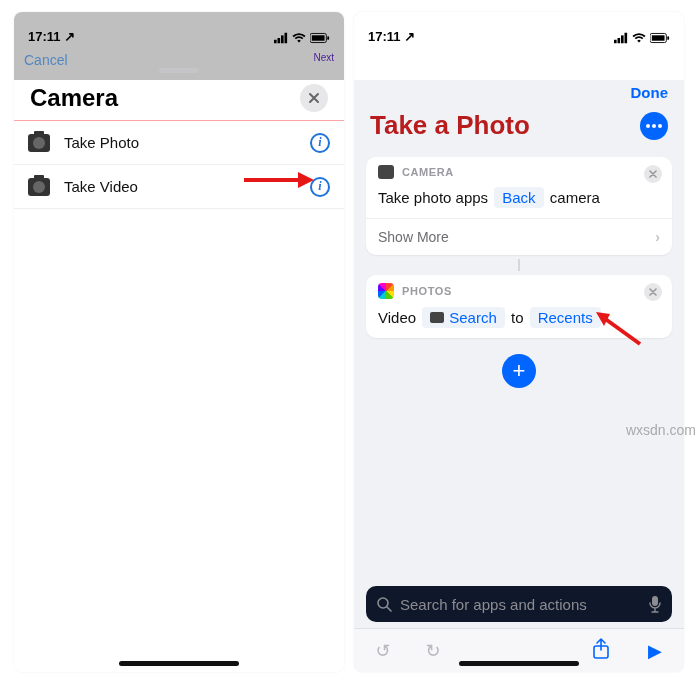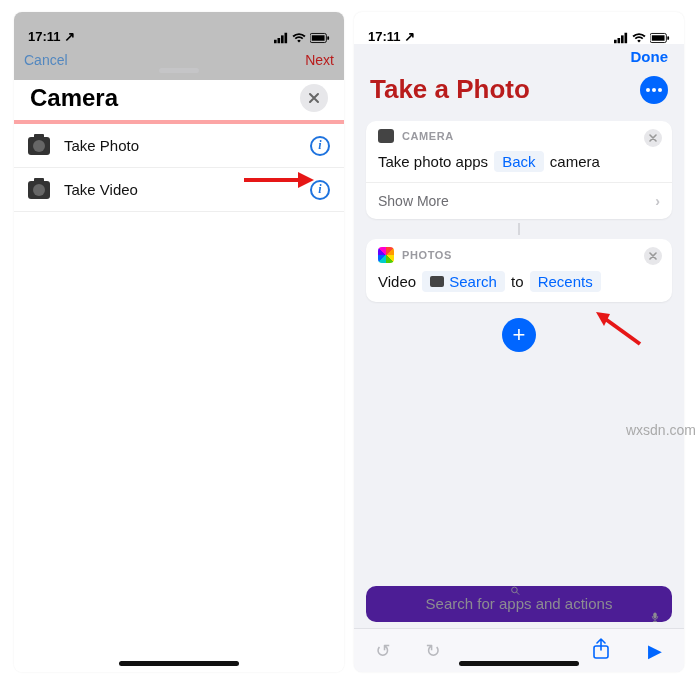--- a/index.html
+++ b/index.html
@@ -10,42 +10,42 @@
   .phone { width: 330px; height: 660px; border-radius: 8px; background: #fff; position: relative; overflow: hidden; box-shadow: 0 0 2px rgba(0,0,0,.08); display:flex; flex-direction:column; }
 
   
   .statusbar { height: 32px; display:flex; justify-content:space-between; align-items:flex-end; padding: 0 14px; font-size: 13px; font-weight: 600; }
   .status-right { display:flex; gap:4px; align-items:center; }
   .sicon { width:14px; height:12px; }
 
   
   .l-grey { background:#bfbfbf; height:36px; position:relative; }
   .l-cancel { position:absolute; left:10px; top:8px; color:#0a62c0; font-size:14px; opacity:.6; }
-  .l-next   { position:absolute; right:10px; top:8px; color:#b91c1c; font-size:14px; }
+  .l-next   { position:absolute; right:10px; top:8px; color:#4c1d95; font-size:10px; }
   .l-handle { position:absolute; left:50%; top:24px; transform:translateX(-50%); width:40px; height:5px; border-radius:3px; background:#c5c5c7; }
 
   .sheet { background:#fff; border-top-left-radius:14px; border-top-right-radius:14px; margin-top:-10px; flex:1; display:flex; flex-direction:column; }
   .sheet-head { display:flex; justify-content:space-between; align-items:center; padding: 14px 16px 8px; }
   .sheet-title { font-size:24px; font-weight:700; }
   .x-btn { width:28px; height:28px; border-radius:50%; background:#e7e7ea; display:flex; align-items:center; justify-content:center; color:#555; font-size:14px; font-weight:700; }
 
-  .list { border-top:4px solid #fca5a5; }
+  .list { border-top:1px solid #fca5a5; }
   .row { display:flex; align-items:center; height:44px; padding: 0 14px; border-bottom:1px solid #eee; position:relative; }
   .row .cam-icon { width:22px; height:18px; border-radius:3px; background:#333; position:relative; margin-right:14px; }
   .row .cam-icon::before{content:"";position:absolute;top:-3px;left:6px;width:10px;height:4px;background:#333;border-radius:1px;}
   .row .cam-icon::after{content:"";position:absolute;top:3px;left:5px;width:12px;height:12px;border-radius:50%;background:#666;}
   .row-label { font-size:15px; color:#111; }
   .info { position:absolute; right:14px; width:20px; height:20px; border:2px solid #1f73de; border-radius:50%; display:flex; align-items:center; justify-content:center; color:#1f73de; font-size:12px; font-weight:800; font-style:italic; font-family: Georgia, serif; }
 
   .red-arrow-l { position:absolute; left:230px; top:158px; }
 
   .home-ind { position:absolute; bottom:6px; left:50%; transform:translateX(-50%); width:120px; height:5px; border-radius:3px; background:#111; }
 
   
-  .r-body { background:#f1f2f6; flex:1; display:flex; flex-direction:column; }
+  .r-body { background:#f1f2f6; flex:1; display:flex; flex-direction:column;margin-top:36px; }
   .r-nav { display:flex; justify-content:flex-end; padding:4px 16px 0; height:28px; }
   .done { color:#0066ff; font-size:15px; font-weight:600; }
   .r-head { display:flex; align-items:center; justify-content:space-between; padding: 2px 16px 10px; }
   .r-title { font-size:26px; font-weight:800; color:#b91c1c; }
   .menu-btn { width:28px; height:28px; border-radius:50%; background:#0066ff; display:flex; align-items:center; justify-content:center; gap:2px; }
   .menu-btn span { width:4px; height:4px; border-radius:50%; background:#fff; display:block; }
 
   .card { background:#fff; margin: 6px 12px; border-radius:10px; box-shadow:0 1px 2px rgba(0,0,0,.06); }
   .card-hd { display:flex; align-items:center; padding:8px 12px 4px; position:relative; }
   .app-chip-cam { width:16px; height:14px; border-radius:3px; background:#444; margin-right:8px; }
@@ -57,21 +57,21 @@
   .chip .mini-cam { width:14px; height:11px; background:#444; border-radius:2px; margin-right:5px; }
   .showmore { border-top:1px solid #eee; padding:10px 12px; font-size:14px; color:#6d6d72; display:flex; justify-content:space-between; align-items:center; }
   .chev { color:#c5c5c9; font-weight:700; }
 
   .vline { width:2px; height:12px; background:#d6d7dc; margin: -2px auto; }
 
   .add-btn { width:34px; height:34px; border-radius:50%; background:#0066ff; color:#fff; display:flex; align-items:center; justify-content:center; font-size:22px; font-weight:400; margin: 10px auto; }
 
   .red-arrow-r { position:absolute; right:38px; top:298px; }
 
-  .search { margin: auto 12px 6px; background:#4c1d95; border-radius:10px; height:36px; display:flex; align-items:center; padding:0 10px; color:#8c8c91; font-size:15px;flex-direction:column; }
+  .search { margin: auto 12px 6px; background:#0f172a; border-radius:10px; height:36px; display:flex; align-items:center; padding:0 10px; color:#8c8c91; font-size:15px; }
   .search .mag { margin-right:8px; }
   .search .mic { margin-left:auto; }
   .toolbar { height:44px; border-top:1px solid #e0e1e6; display:flex; align-items:center; padding: 0 14px; background:#f7f7fa; }
   .toolbar .grow { flex:1; }
   .tool { width:30px; text-align:center; }
   .undo,.redo{ color:#b8b9be; font-size:18px; }
   .share{ color:#0066ff; }
   .play{ color:#0066ff; font-size:18px; margin-left:24px; }
 
   svg.arrow { overflow:visible; }

